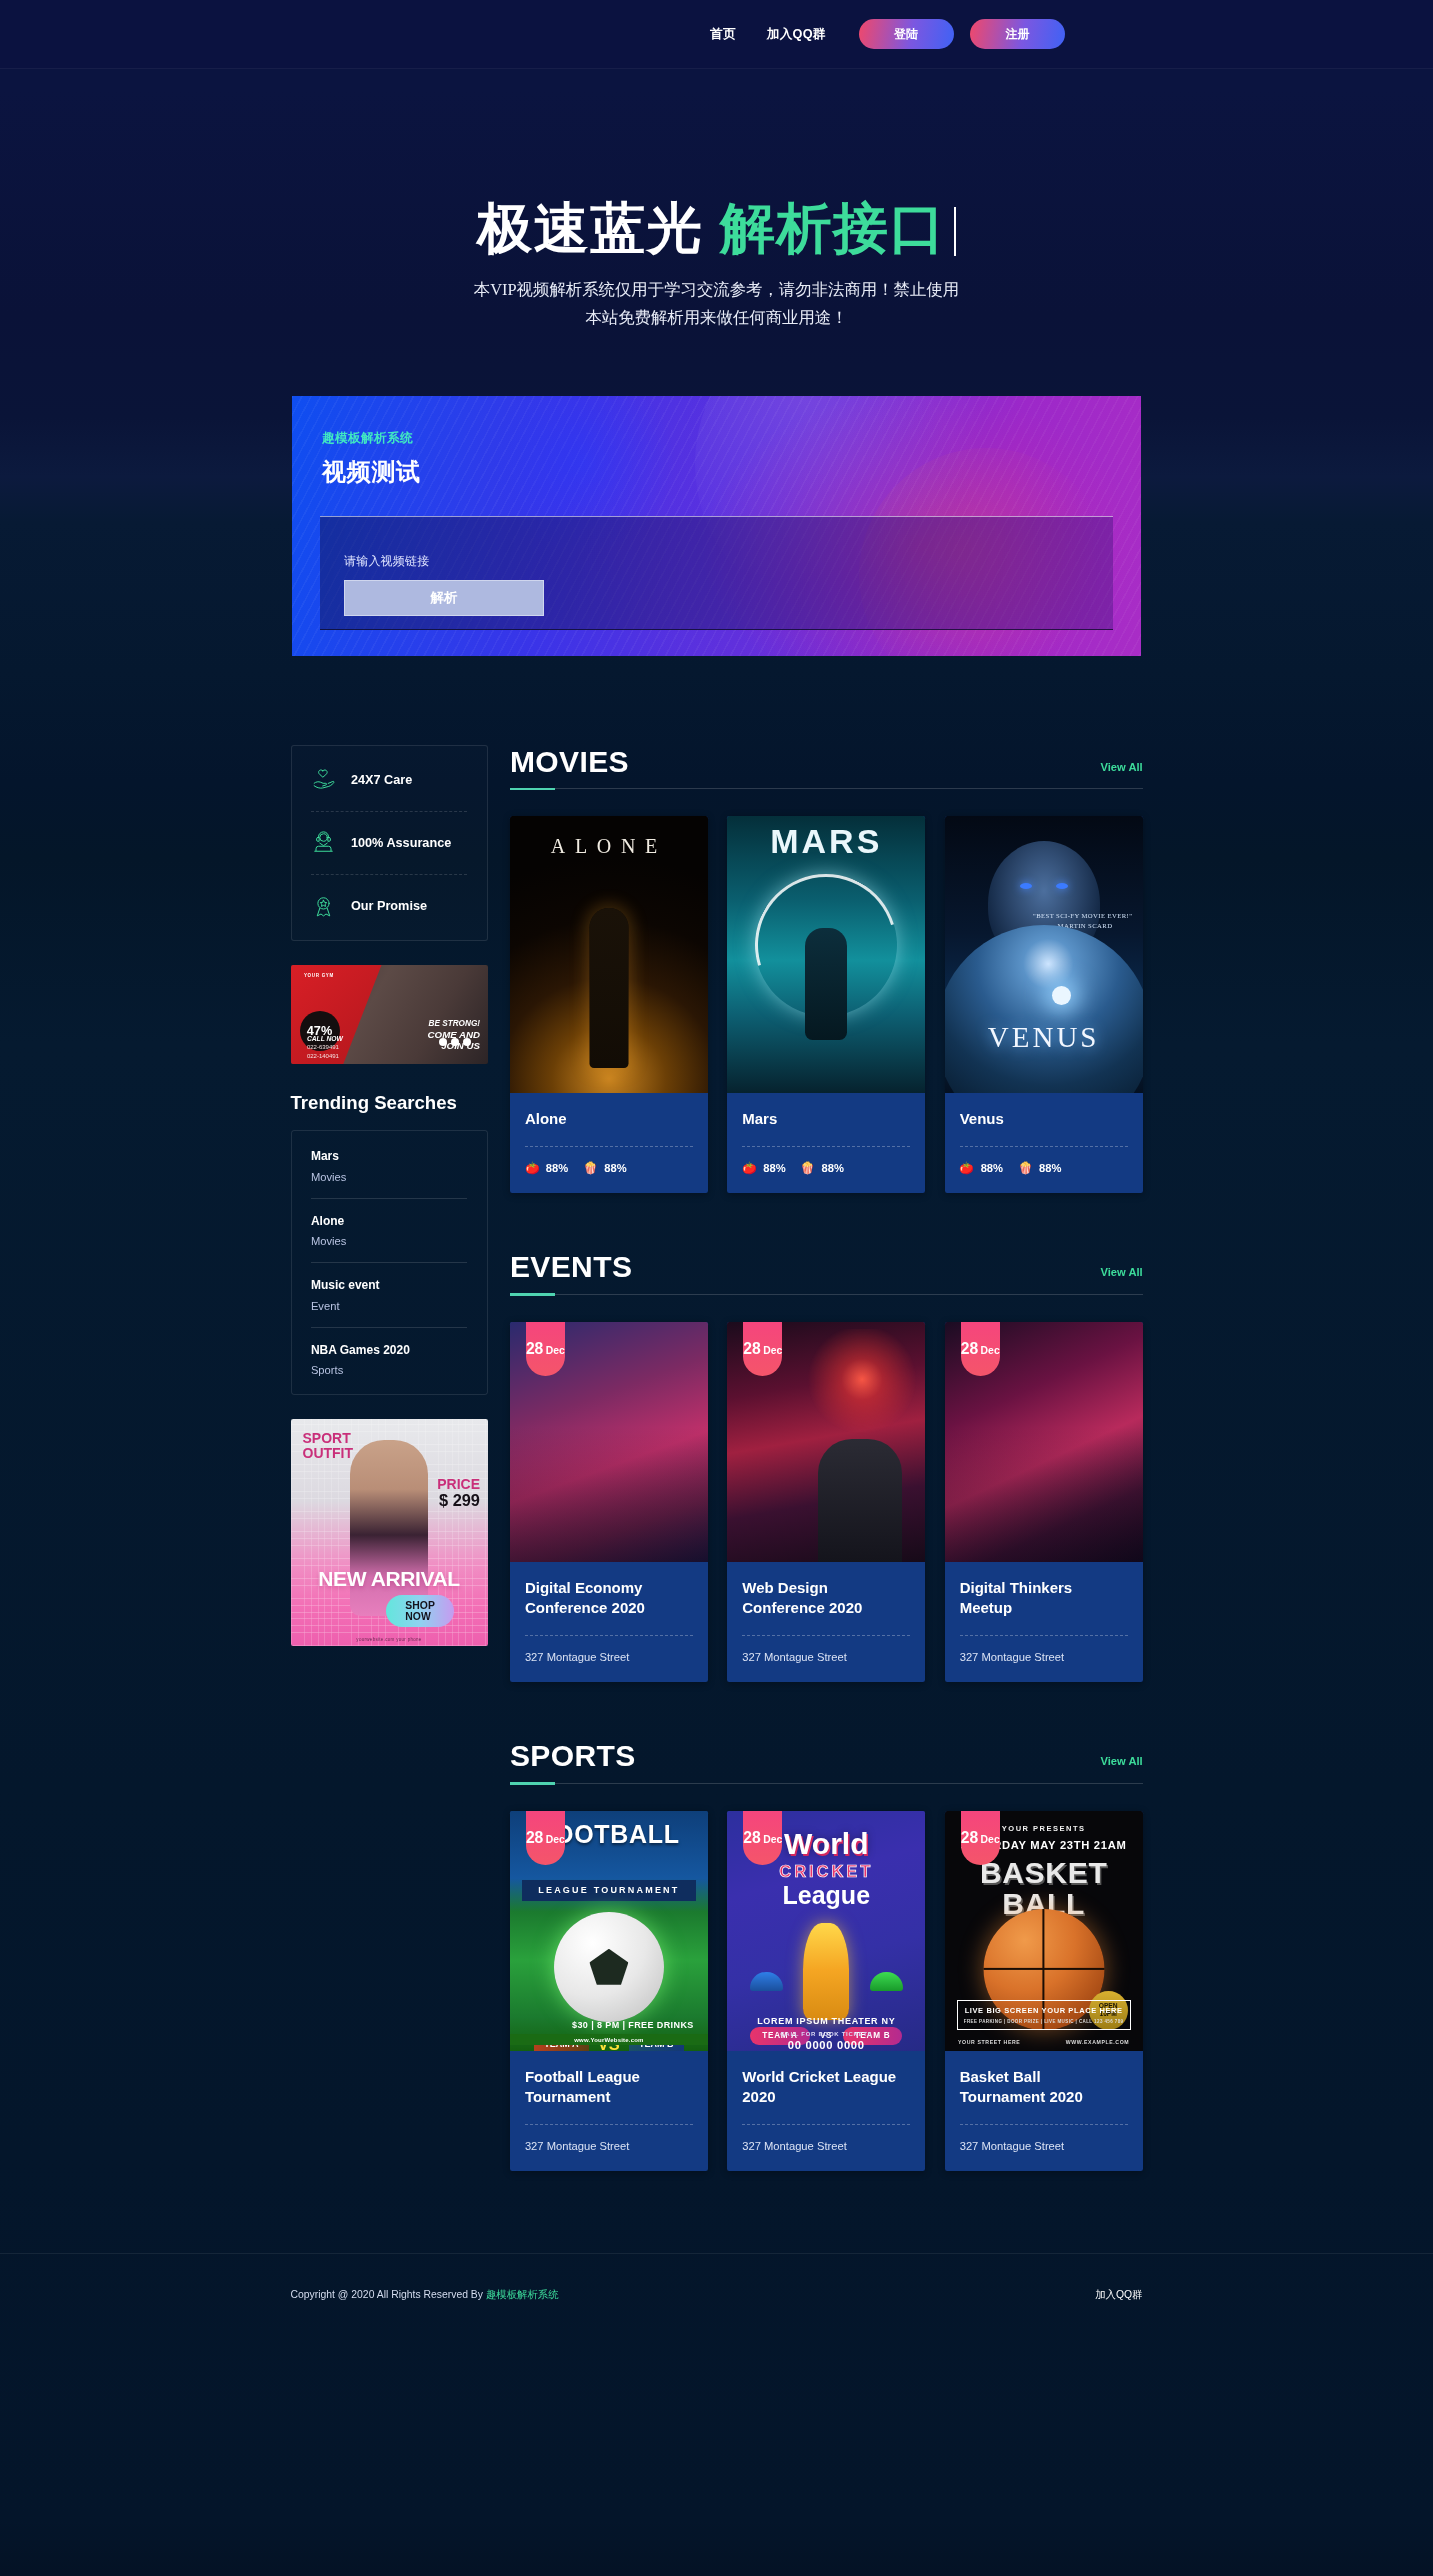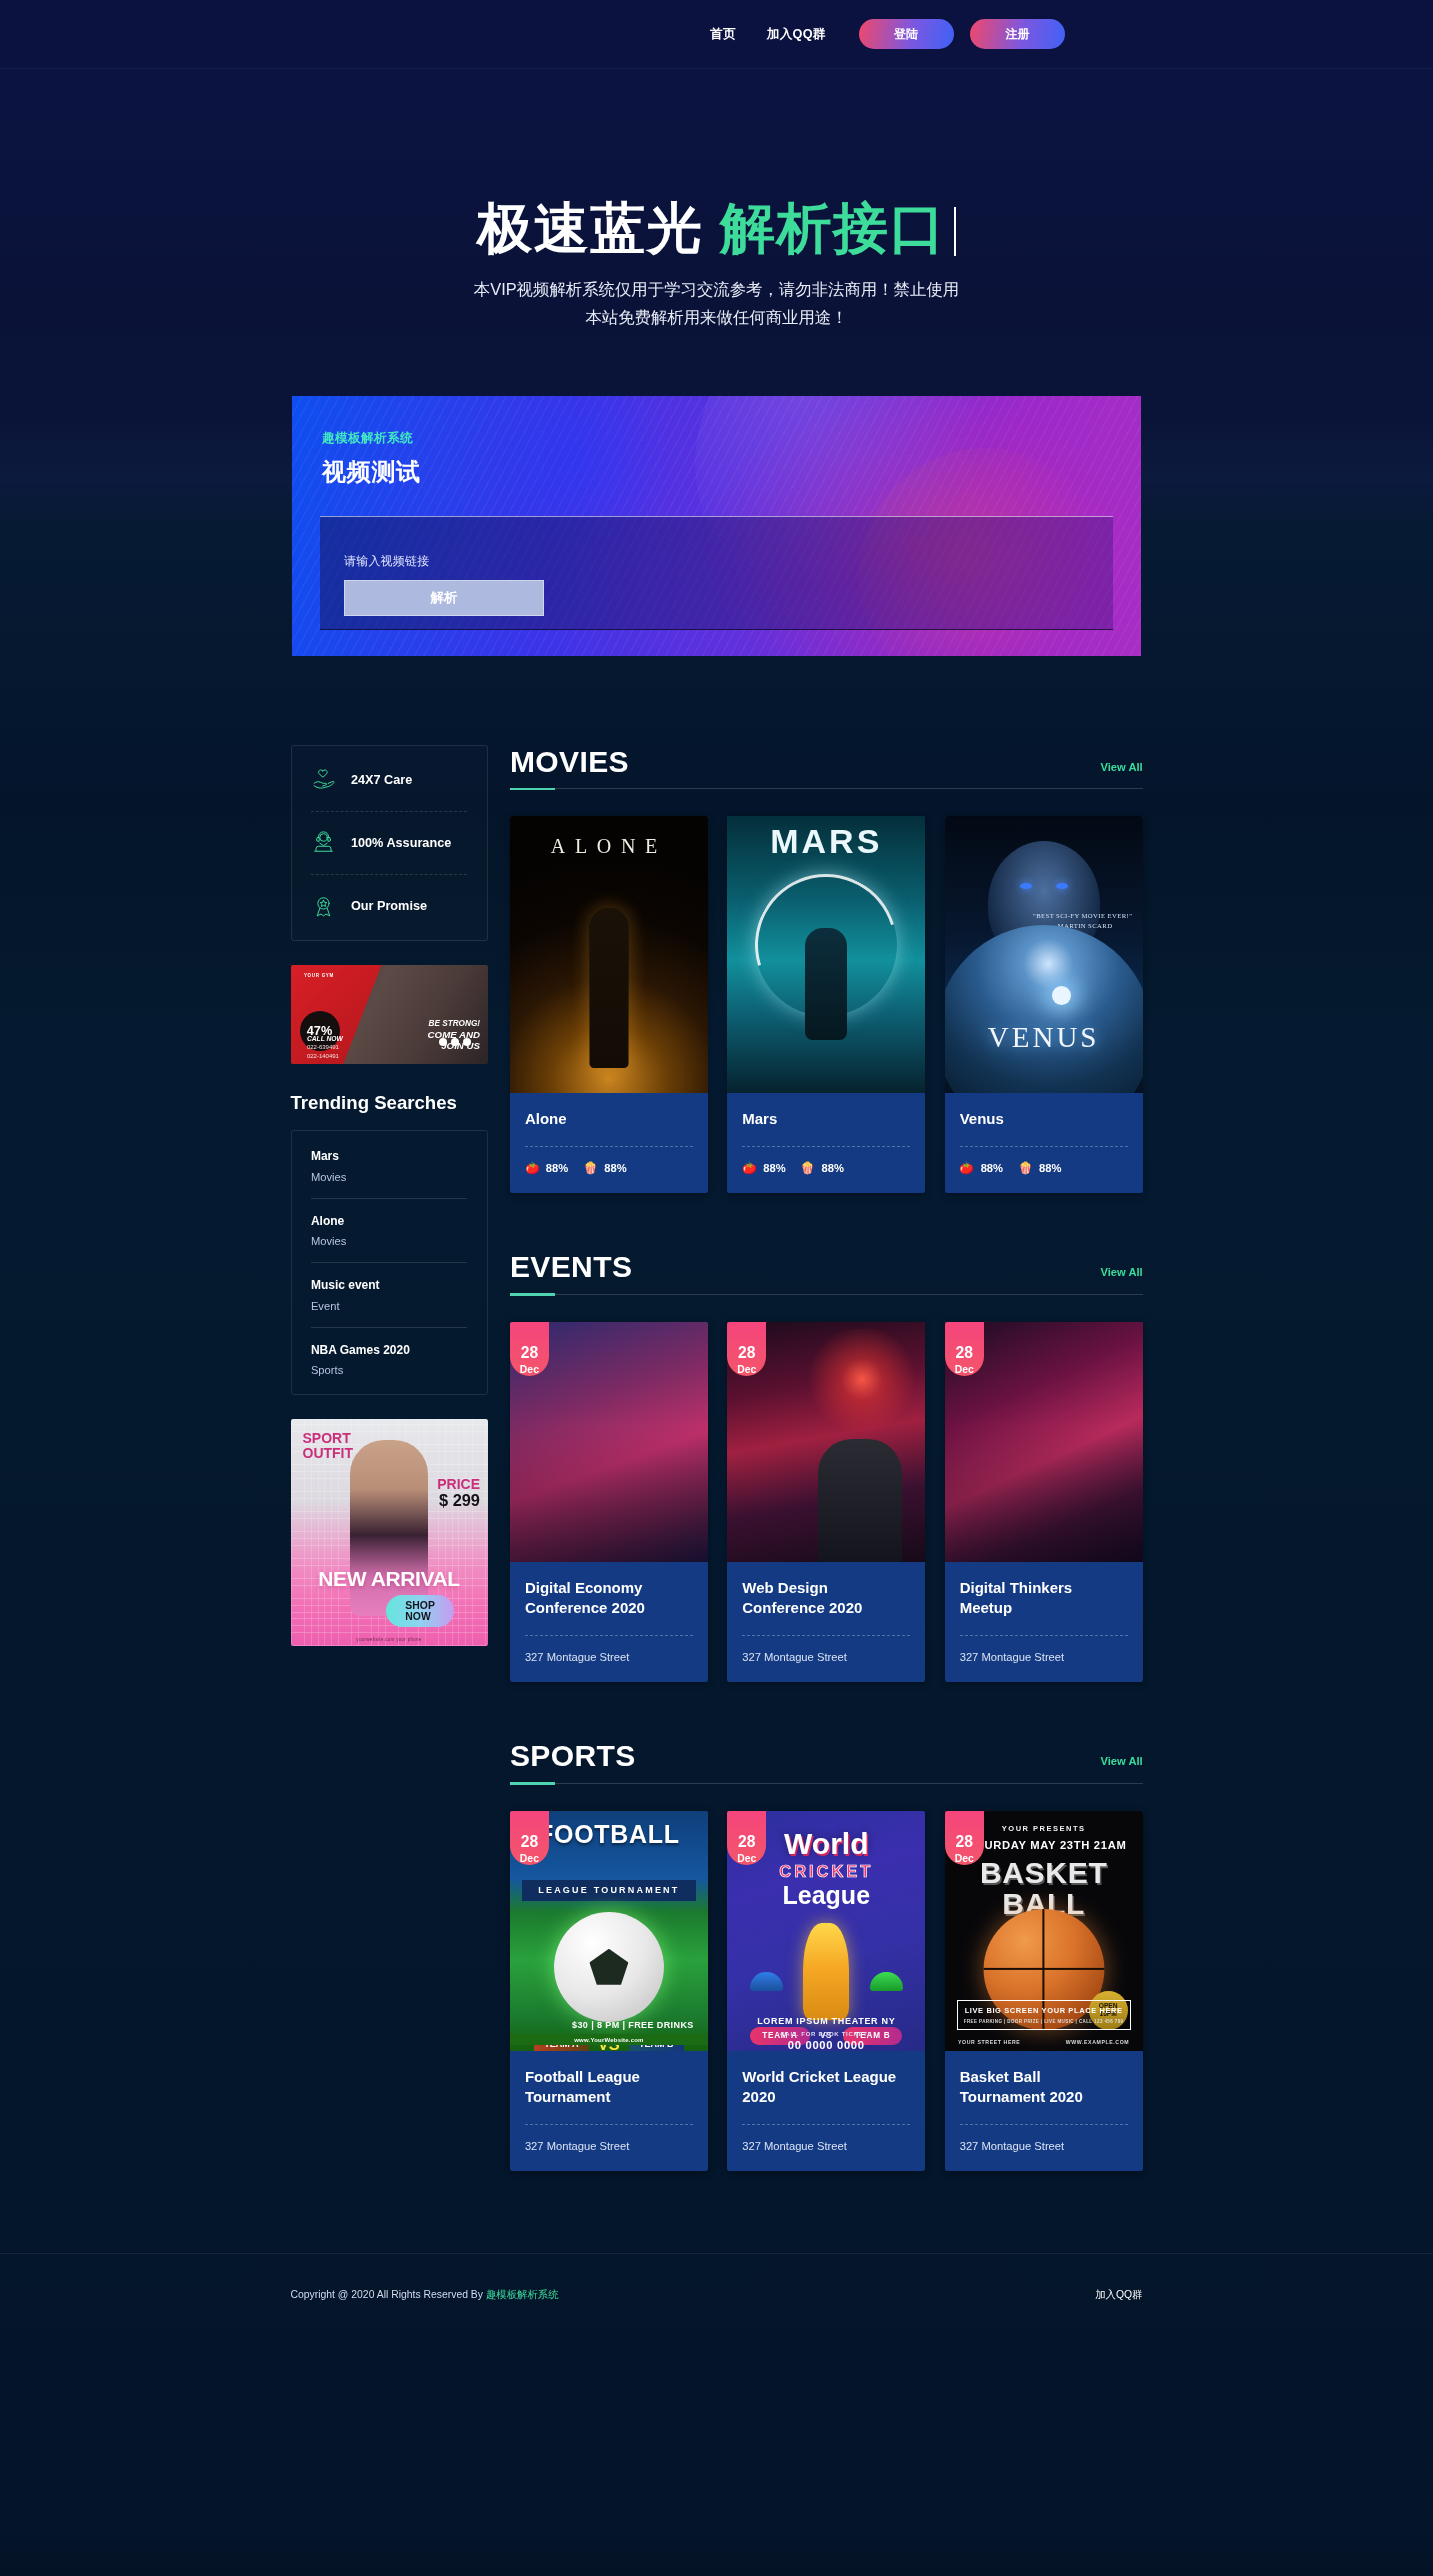--- a/index.html
+++ b/index.html
@@ -39,21 +39,21 @@
   .hero { padding-top:131px; text-align:center; }
   .hero h1 {
     font-size:55px; line-height:1.05; font-weight:800; letter-spacing:1.5px;
   }
   .hero h1 .accent { color:#3ddc9b; }
   .hero h1 .caret {
     display:inline-block; width:2.2px; height:49px; background:#ffffff;
     vertical-align:-9px; margin-left:7.5px;
   }
   .hero p {
-    margin-top:18px; font-size:16.4px; color:#e8ecf7; line-height:1.7; font-weight:400;
+    margin-top:18px; font-size:16.4px; color:#e8ecf7; line-height:1.7; font-weight:400;font-family:Liberation Serif, serif;
   }
 
   
   .parser-wrap { margin-top:64px; display:flex; justify-content:center; }
   .parser {
     width:849px; height:260px; position:relative; overflow:hidden;
     background:
       radial-gradient(ellipse 313px 224px at 74% 58%, rgba(196,40,160,.55), rgba(196,40,160,0) 70%),
       radial-gradient(ellipse 283px 246px at 56% 44%, rgba(90,48,226,.65), rgba(90,48,226,0) 72%),
       linear-gradient(100deg,#0f4ef0 0%, #3a34e8 32%, #6b2fd8 60%, #9c28c9 82%, #a92dc6 100%);
@@ -153,25 +153,25 @@
   .card-title { font-size:15px; font-weight:600; line-height:1.35; color:#ffffff; }
   .card-sep { margin:16.4px 0 0 0; height:0.7px; border-top:0.7px dashed rgba(255,255,255,.28); }
   .card-meta { margin-top:15px; font-size:11.2px; color:#dbe3f5; font-weight:400; }
   .ratings { margin-top:15px; display:flex; align-items:center; gap:15px; }
   .rating { display:flex; align-items:center; gap:6px; font-size:11.2px; font-weight:600; color:#fff; }
   .rating .g { font-size:12px; line-height:1; }
 
   
   .poster-ev { height:240px; }
   .date-badge {
-    position:absolute; left:0; top:0; z-index:5;
+    position:absolute; left:16px; top:0; z-index:5;
     width:39px; height:54px;
     background:linear-gradient(180deg,#f5457d 0%, #f4556a 100%);
     border-radius:0 0 19.4px 19.4px;
-    display:flex; flex-direction:column; align-items:center; justify-content:flex-end;
+    display:flex; flex-direction:row; align-items:center; justify-content:space-between;
     line-height:1;
   }
   .date-badge .d { font-size:15.7px; font-weight:700; }
   .date-badge .m { font-size:10.4px; font-weight:600; margin-top:4.5px; }
 
   
   .art { position:absolute; inset:0; }
   .art-txt { position:absolute; width:100%; text-align:center; color:#fff; }
 
   .p-alone { background:radial-gradient(ellipse 120% 80% at 50% 95%, #c98420 0%, #6b3f06 24%, #2a1604 46%, #0c0602 72%, #050302 100%); }

